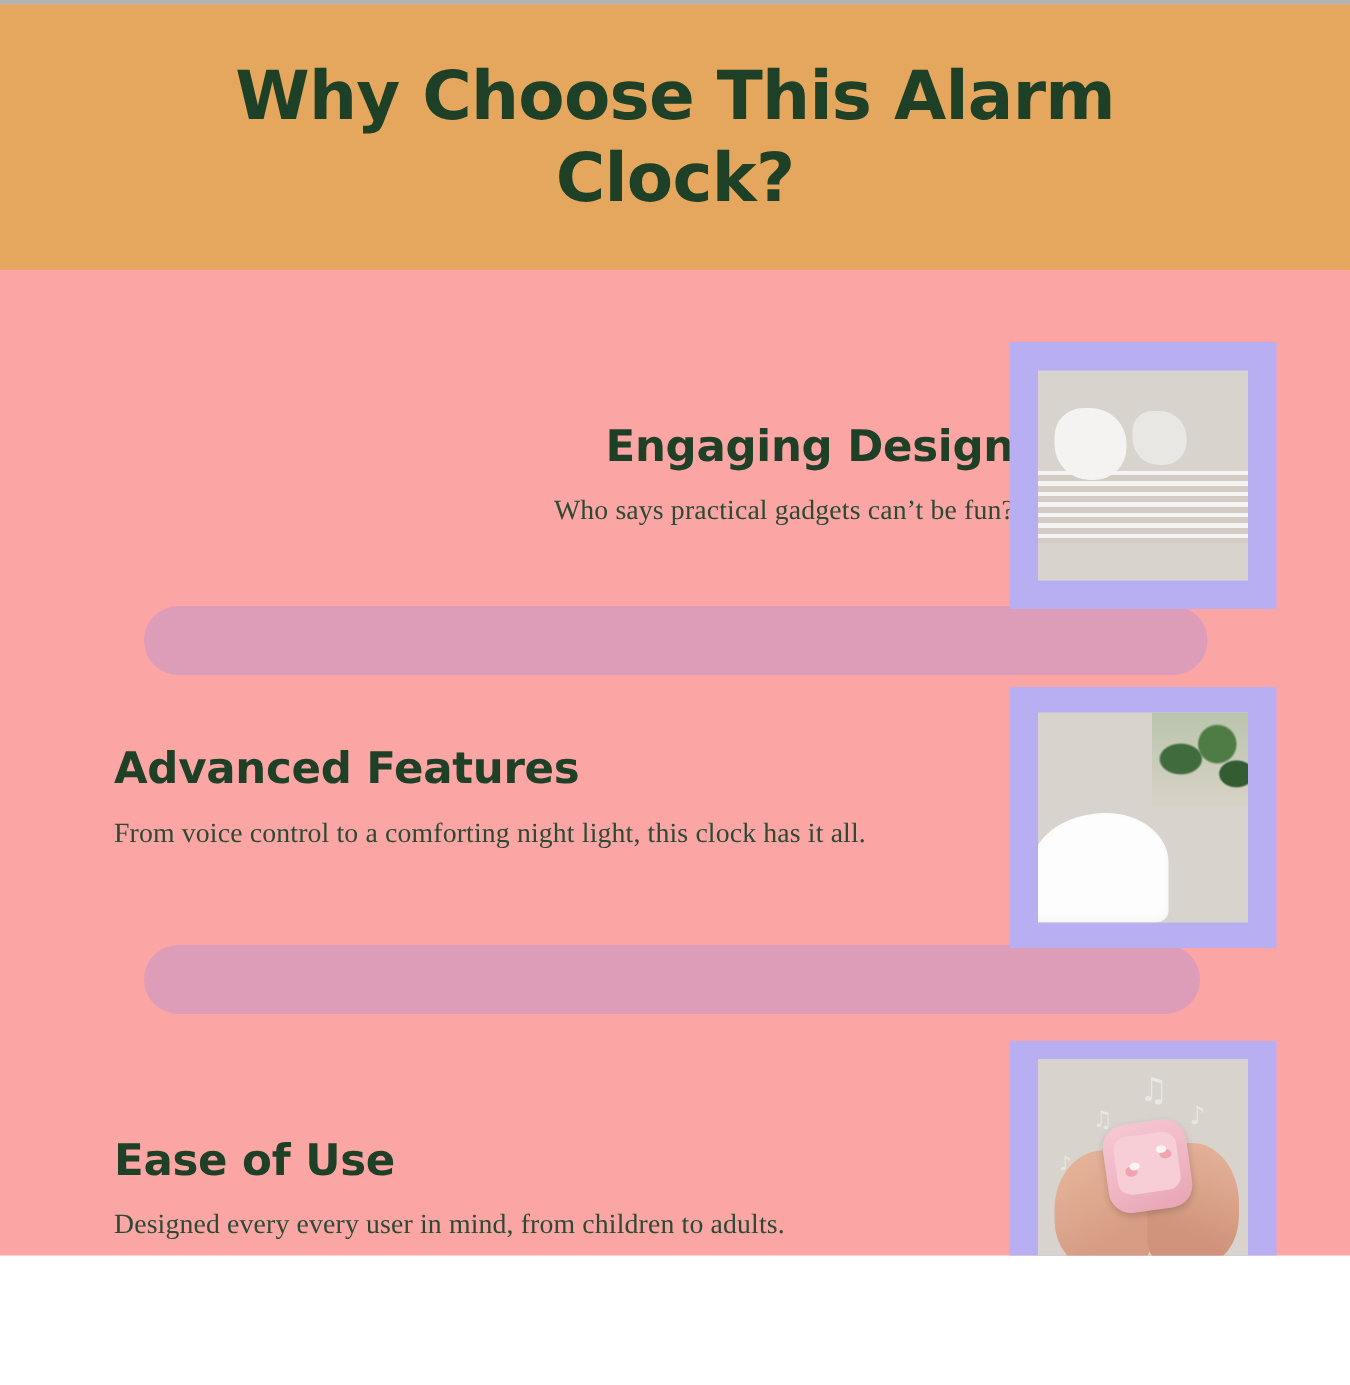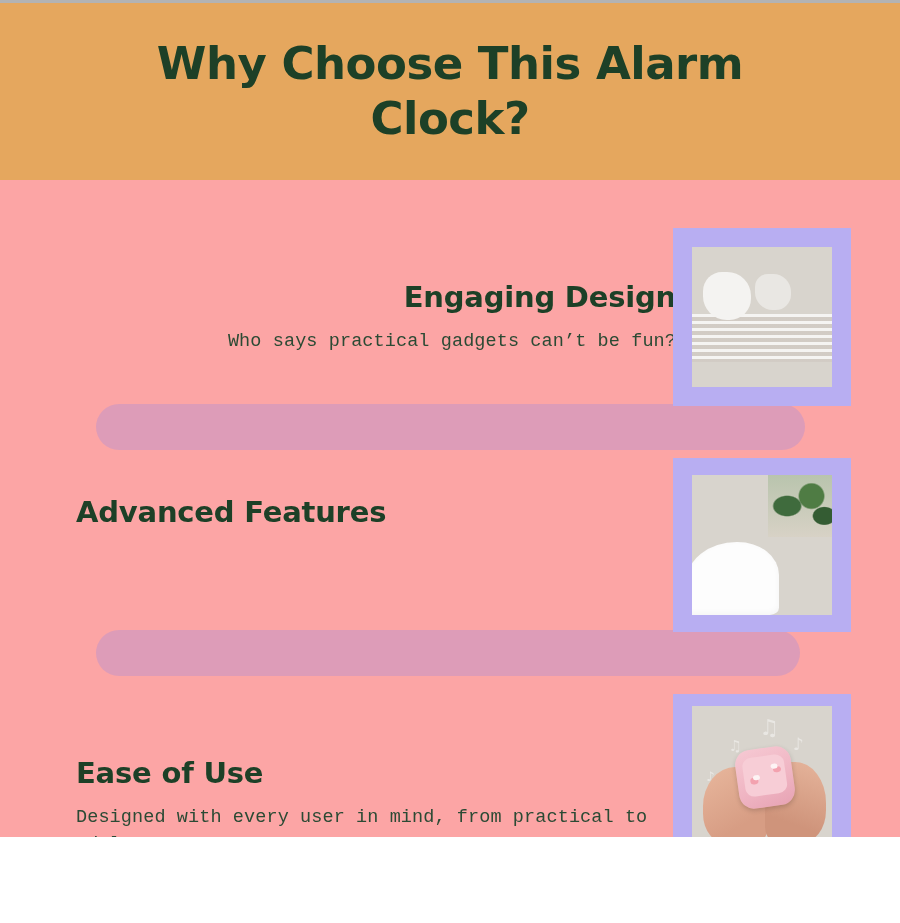--- a/index.html
+++ b/index.html
@@ -65,21 +65,21 @@
     color: #1d4027;
     font-family: "DejaVu Sans", sans-serif;
     font-size: 29px;
     font-weight: 700;
     letter-spacing: -0.2px;
     line-height: 1.1;
   }
   .feature-body {
     margin: 0;
     color: #2b4a34;
-    font-family: Liberation Mono, monospace;
+    font-family: Liberation Serif, serif;
     font-size: 18.5px;
     font-weight: 400;
     line-height: 1.48;
     letter-spacing: 0.1px;
   }
 
   .feature-1 { top: 282px; text-align: right; }
   .feature-2 { top: 497px; }
   .feature-3 { top: 758px; }
 
@@ -267,31 +267,32 @@
   </div>
 
   <div class="pill pill-1"></div>
 
   <div class="photo-card card-1">
     <div class="photo ph1"></div>
   </div>
 
   <div class="feature feature-2">
     <h2 class="feature-heading">Advanced Features</h2>
+    <p class="feature-body">From voice control to a comforting night light, this clock has it all.</p>
   </div>
 
   <div class="pill pill-2"></div>
 
   <div class="photo-card card-2">
     <div class="photo ph2"></div>
   </div>
 
   <div class="feature feature-3">
     <h2 class="feature-heading">Ease of Use</h2>
-    <p class="feature-body">Designed with every user in mind, from practical to adults.</p>
+    <p class="feature-body">Designed every every user in mind, from children to adults.</p>
   </div>
 
   <div class="photo-card card-3">
     <div class="photo ph3">
       <div class="notes">
         <span class="n1">♫</span>
         <span class="n2">♪</span>
         <span class="n3">♫</span>
         <span class="n4">♪</span>
         <span class="n5">♫</span>

